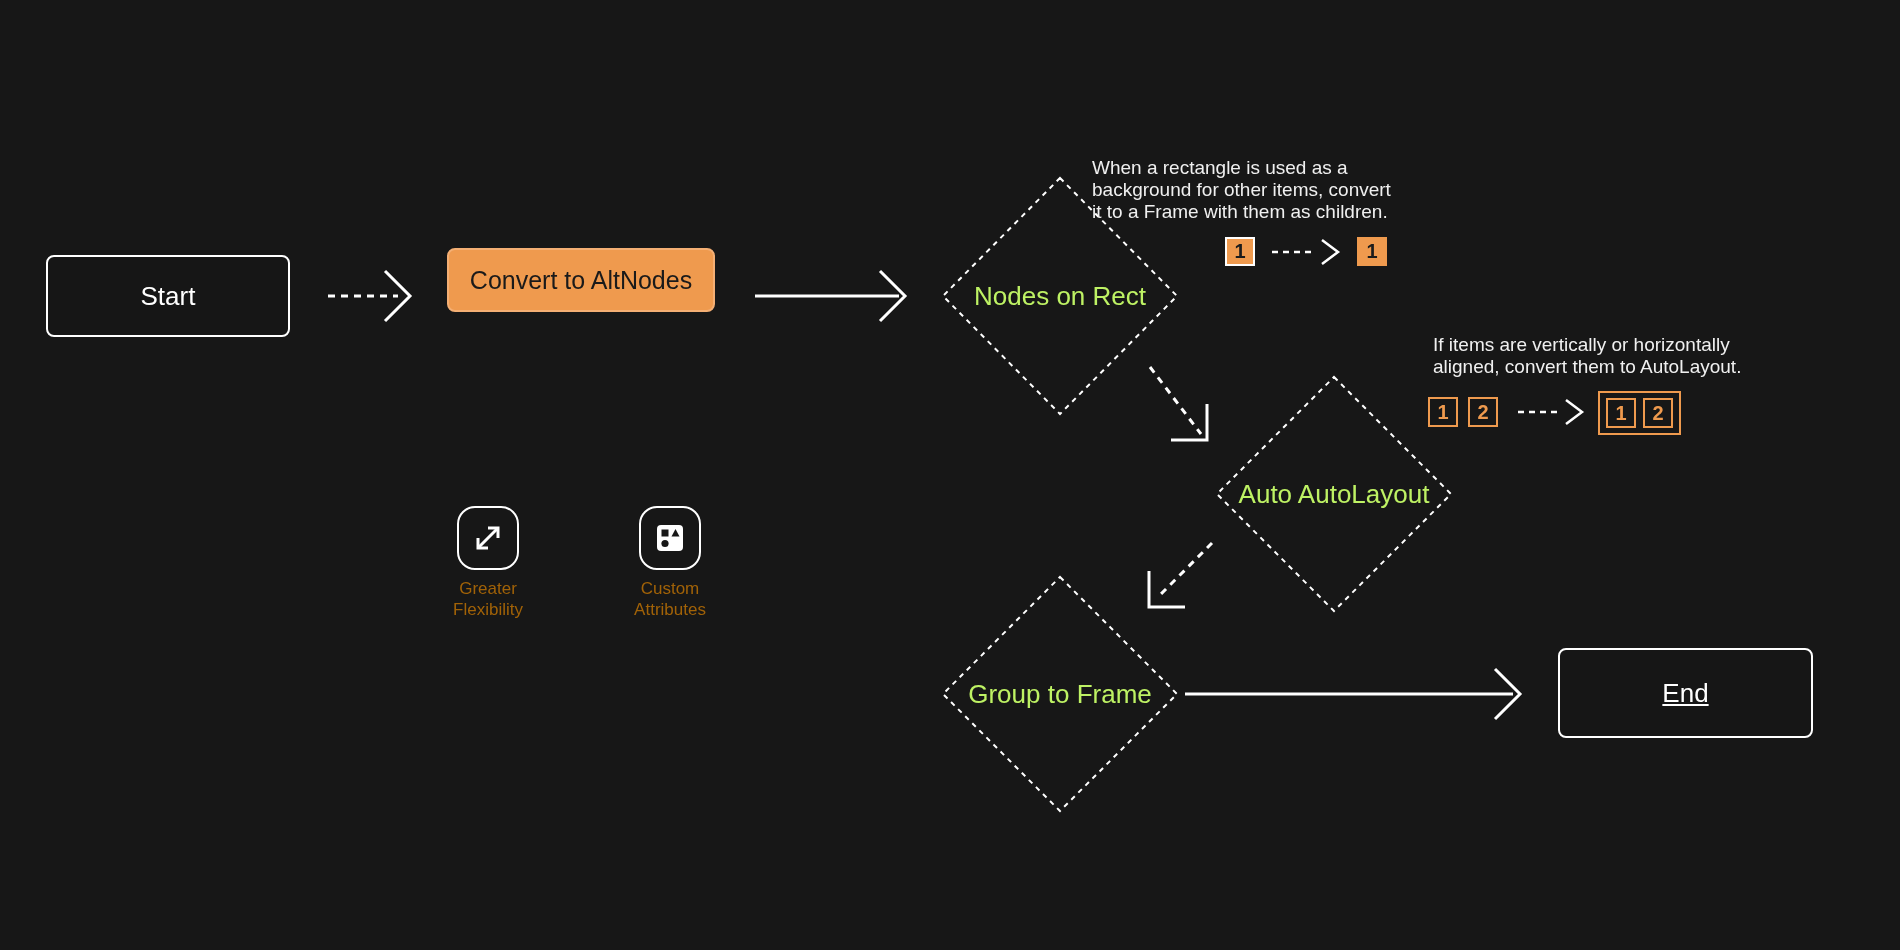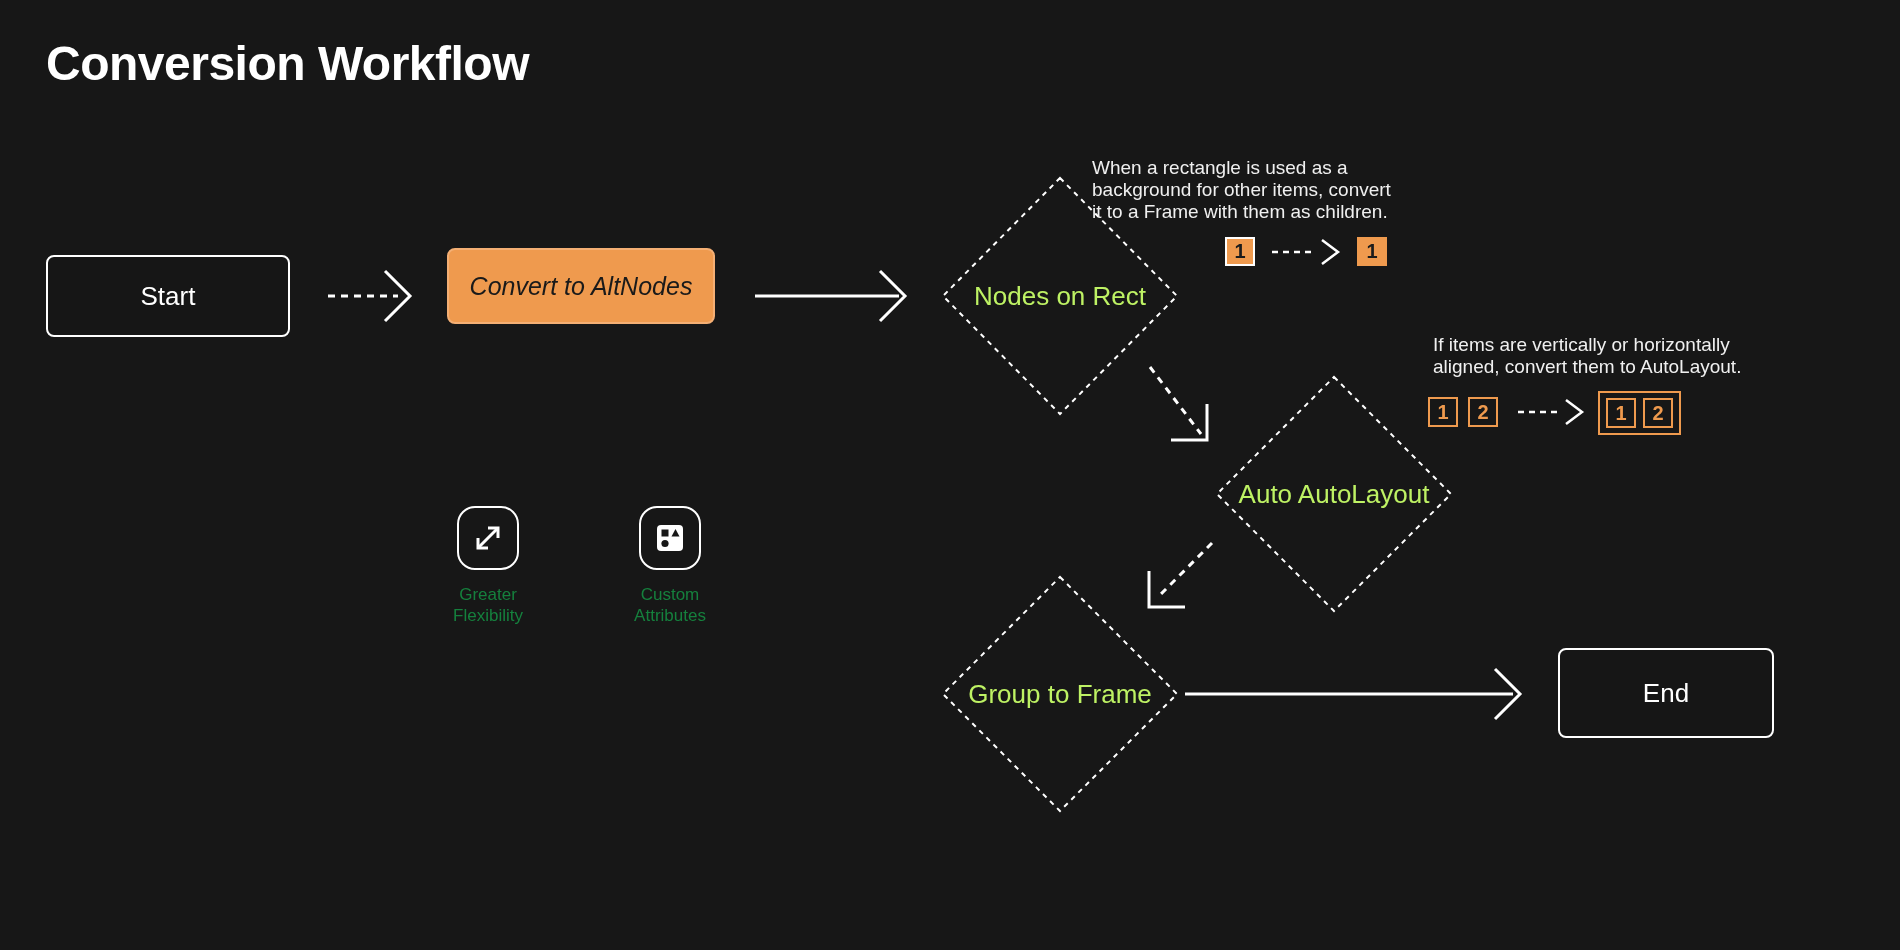--- a/index.html
+++ b/index.html
@@ -35,22 +35,22 @@
   svg.overlay{position:absolute;left:0;top:0;pointer-events:none;}
   .feature{
     display:flex;flex-direction:column;align-items:center;width:110px;
     transform:translateX(-50%);
   }
   .feature .icon-box{
     width:62px;height:64px;border:2.5px solid #ffffff;border-radius:18px;
     display:flex;align-items:center;justify-content:center;box-sizing:border-box;
   }
   .feature .feature-label{
-    margin-top:14px;font-size:17px;line-height:21px;text-align:center;
-    color:#15803d;white-space:pre-line;
+    margin-top:8px;font-size:17px;line-height:21px;text-align:center;
+    color:#a16207;white-space:pre-line;
   }
   .numbox{
     box-sizing:border-box;display:flex;align-items:center;justify-content:center;
     font-size:20px;font-weight:600;
   }
   .numbox.filled{background:#EF9A4E;color:#1c1c1c;width:30px;height:29px;}
   .numbox.filled.white-border{border:2px solid #ffffff;}
   .numbox.outlined{
     border:2px solid #EF9A4E;color:#EF9A4E;background:transparent;
     width:30px;height:30px;
@@ -86,27 +86,26 @@
     <line x1="1185" y1="694" x2="1513" y2="694" stroke="#ffffff" stroke-width="3"></line>
     <polyline points="1495,669 1520,694 1495,719" fill="none" stroke="#ffffff" stroke-width="3"></polyline>
 
     <line x1="1272" y1="252" x2="1316" y2="252" stroke="#ffffff" stroke-width="2.5" stroke-dasharray="6 5"></line>
     <polyline points="1322,240 1338,252 1322,264" fill="none" stroke="#ffffff" stroke-width="2.5"></polyline>
 
     <line x1="1518" y1="412" x2="1562" y2="412" stroke="#ffffff" stroke-width="2.5" stroke-dasharray="6 5"></line>
     <polyline points="1566,400 1582,412 1566,424" fill="none" stroke="#ffffff" stroke-width="2.5"></polyline>
   </svg>
 
-  <div class="abs page-title">Conversion Workflow</div>
 
   <div class="abs node-rect node-outline" style="left:46px;top:255px;width:244px;height:82px;">
     <span>Start</span>
   </div>
 
-  <div class="abs node-rect node-filled" style="left:447px;top:248px;width:268px;height:76px;font-style:italic;">
+  <div class="abs node-rect node-filled" style="left:447px;top:248px;width:268px;height:64px;">
     <span>Convert to AltNodes</span>
   </div>
 
 
   <div class="abs feature" style="left:488px;top:506px;">
     <div class="icon-box">
       <svg width="40" height="40" viewBox="0 0 40 40">
         <line x1="11" y1="29" x2="29" y2="11" stroke="#ffffff" stroke-width="3"></line>
         <polyline points="20,10 30,10 30,20" fill="none" stroke="#ffffff" stroke-width="3"></polyline>
         <polyline points="10,20 10,30 20,30" fill="none" stroke="#ffffff" stroke-width="3"></polyline>
@@ -127,21 +126,21 @@
       </svg>
     </div>
     <div class="feature-label">Custom
 Attributes</div>
   </div>
 
   <div class="abs diamond-label" style="left:1060px;top:296px;">Nodes on Rect</div>
   <div class="abs diamond-label" style="left:1334px;top:494px;">Auto AutoLayout</div>
   <div class="abs diamond-label" style="left:1060px;top:694px;">Group to Frame</div>
 
-  <div class="abs node-rect node-outline" style="left:1558px;top:648px;width:216px;height:90px;">
+  <div class="abs node-rect node-outline" style="left:1558px;top:648px;width:255px;height:90px;text-decoration:underline;">
     <span>End</span>
   </div>
 
   <div class="abs ann-text preline" style="left:1092px;top:157px;width:350px;">When a rectangle is used as a
 background for other items, convert
 it to a Frame with them as children.</div>
   <div class="abs numbox filled white-border" style="left:1225px;top:237px;">1</div>
   <div class="abs numbox filled" style="left:1357px;top:237px;">1</div>
 
   <div class="abs ann-text preline" style="left:1402px;top:334px;width:360px;margin-left:31px;">If items are vertically or horizontally

